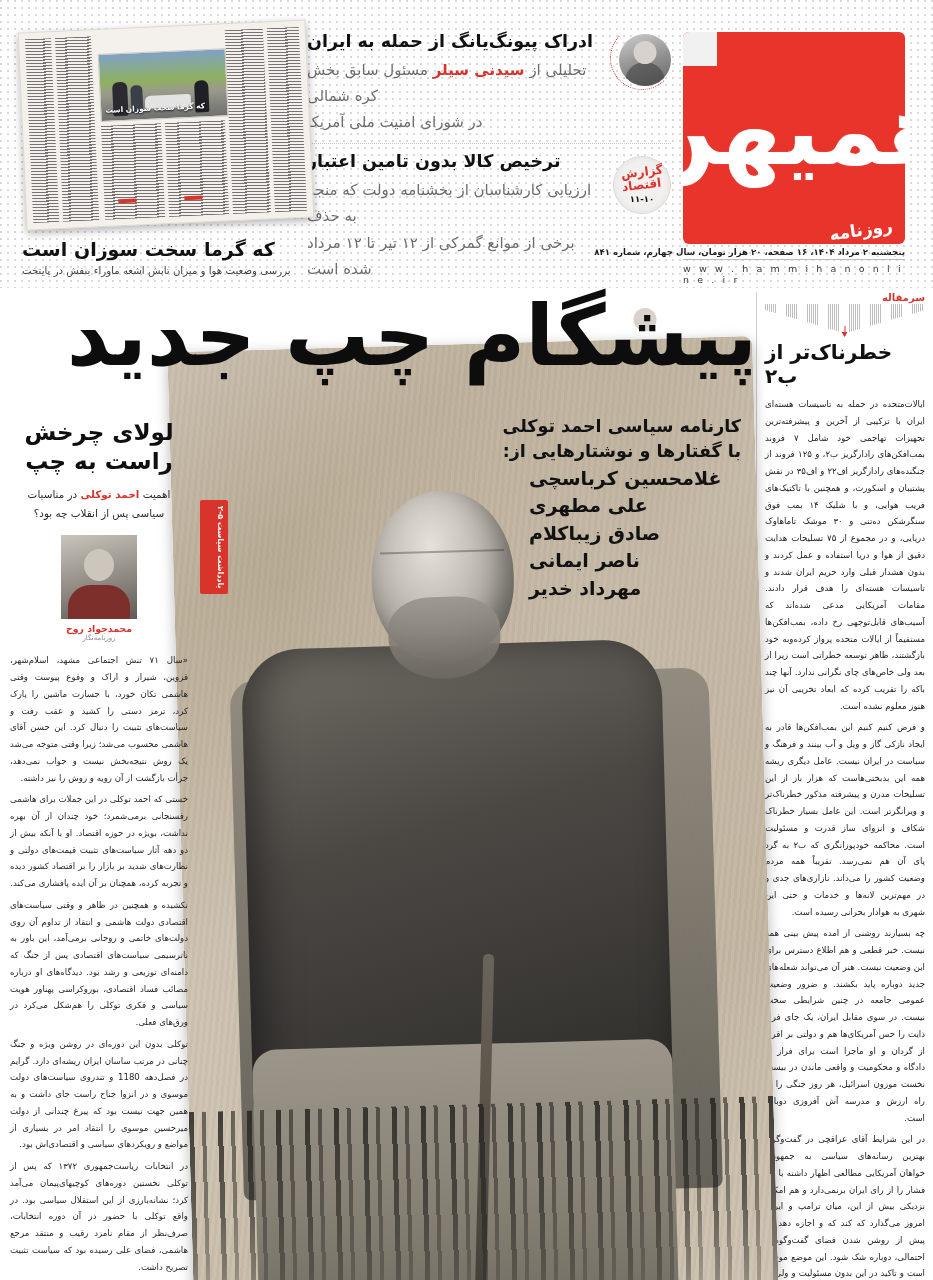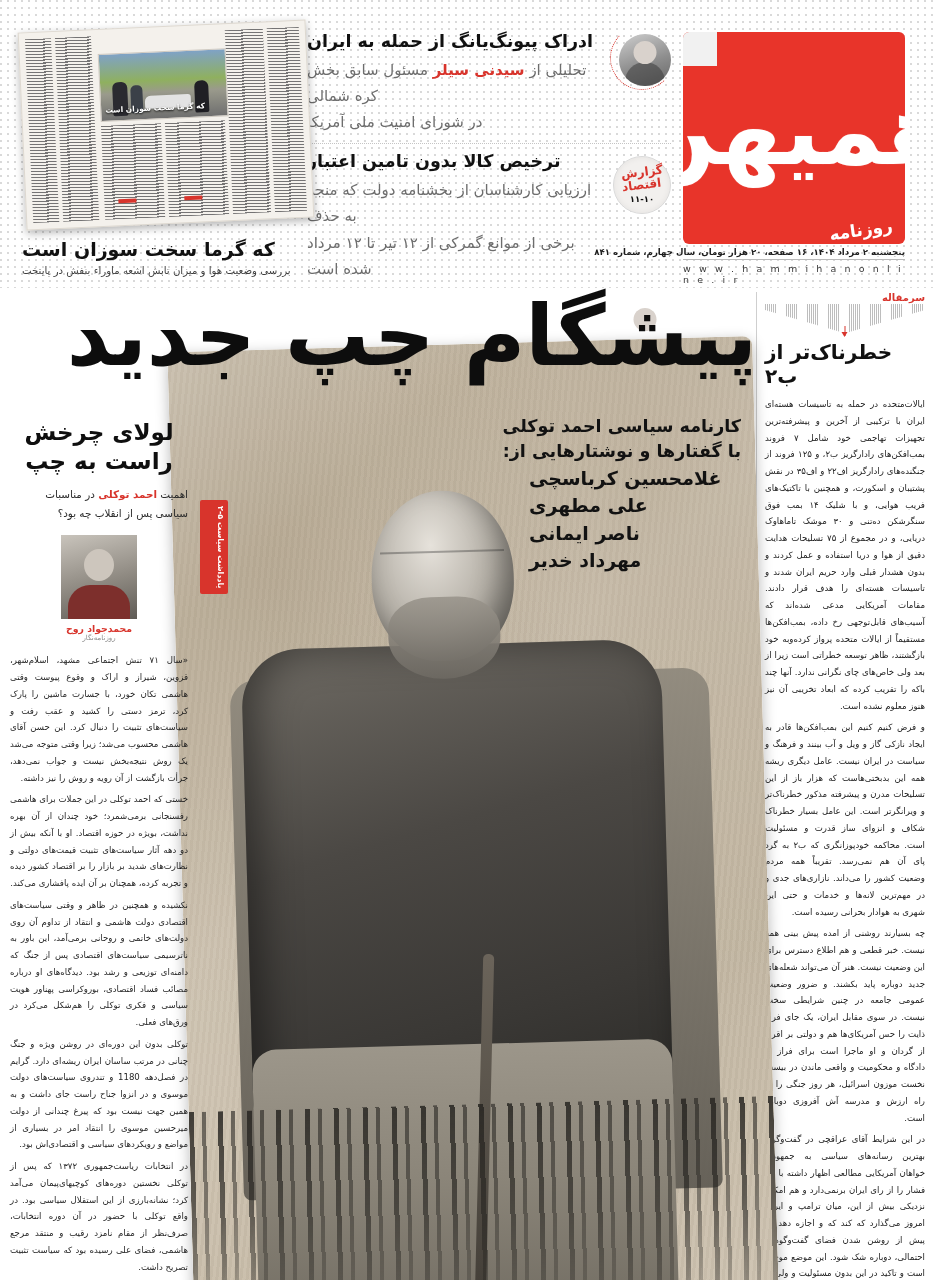--- a/index.html
+++ b/index.html
@@ -471,20 +471,21 @@
     font-size: 23px;
     font-weight: bold;
     text-align: center;
     line-height: 1.28;
     color: #0f0f0f;
   }
   .leftcol .deck {
     margin-top: 8px;
     font-size: 10.4px;
     line-height: 1.85;
+    text-align: center;
     color: #2b2b2b;
   }
   .leftcol .deck .hl { color: #d8342c; font-weight: bold; }
   .author {
     margin: 12px auto 10px auto;
     width: 76px;
   }
   .author-photo {
     width: 76px; height: 84px;
     background: linear-gradient(165deg,#c9c4bc 0%,#8f8a82 55%,#5f5b55 100%);
@@ -643,20 +644,21 @@
         <div class="fig-beard"></div>
         <div class="fig-cane"></div>
         <div class="drips"></div>
       </div>
 
       <div class="hero-kicker">
         <div class="line">کارنامه سیاسی احمد توکلی</div>
         <div class="line">با گفتارها و نوشتارهایی از:</div>
         <div class="name">غلامحسین کرباسچی</div>
         <div class="name">علی مطهری</div>
+        <div class="name">صادق زیباکلام</div>
         <div class="name">ناصر ایمانی</div>
         <div class="name">مهرداد خدیر</div>
       </div>
 
       <div class="note-badge">
         <span>یادداشت سیاست</span>
         <span class="pg">۵-۲</span>
       </div>
     </div>
 

